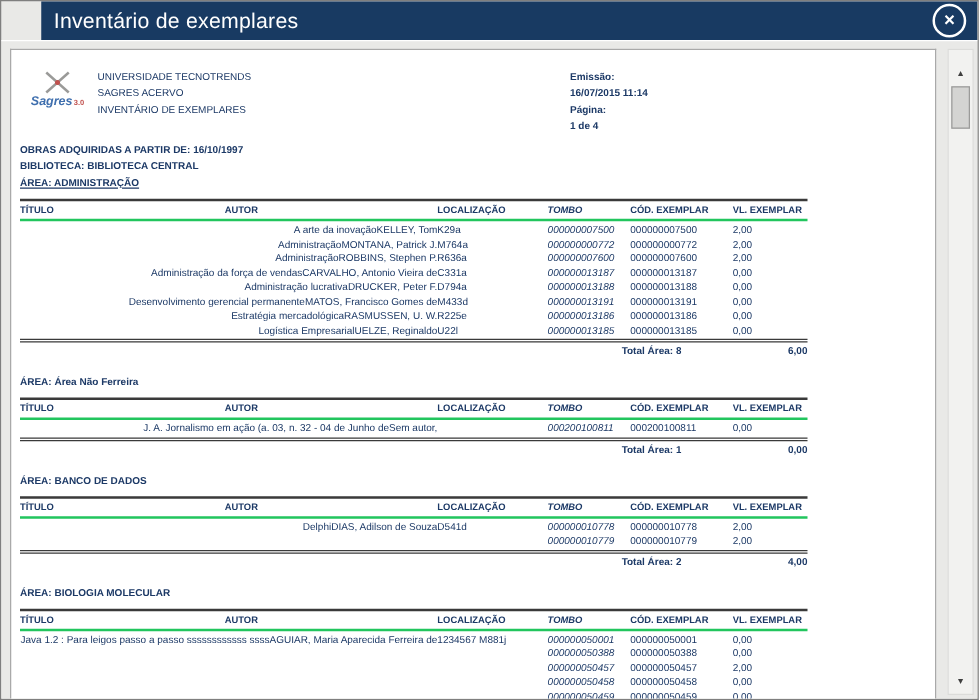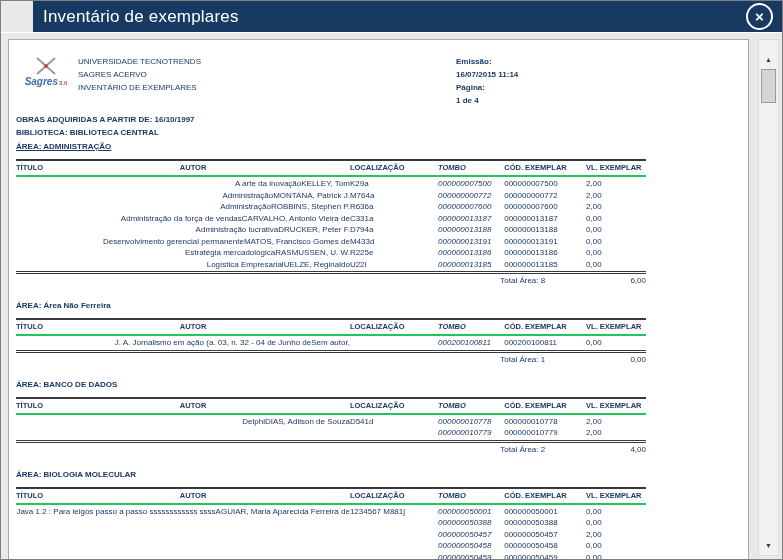--- a/index.html
+++ b/index.html
@@ -113,21 +113,21 @@
   .head-row {
     font-weight: bold; font-size: 7.5px;
     border-top: 2px solid #3a3a3a;
     border-bottom: 2px solid #22c55e;
     padding: 2px 0 3px 0;
     margin-bottom: 1px;
   }
   .data-row { padding: 1px 0; line-height: 9.5px; }
   .total-row {
     border-top: 3px double #3a3a3a;
-    font-weight: normal;
+    font-weight: bold;
     padding: 2px 0;
     margin-top: 1px;
   }
   .total-label { flex: 0 0 84%; text-align: right; }
   .total-value { flex: 1 1 auto; text-align: right; }
 </style>
 </head>
 <body>
 
 <div class="window">

